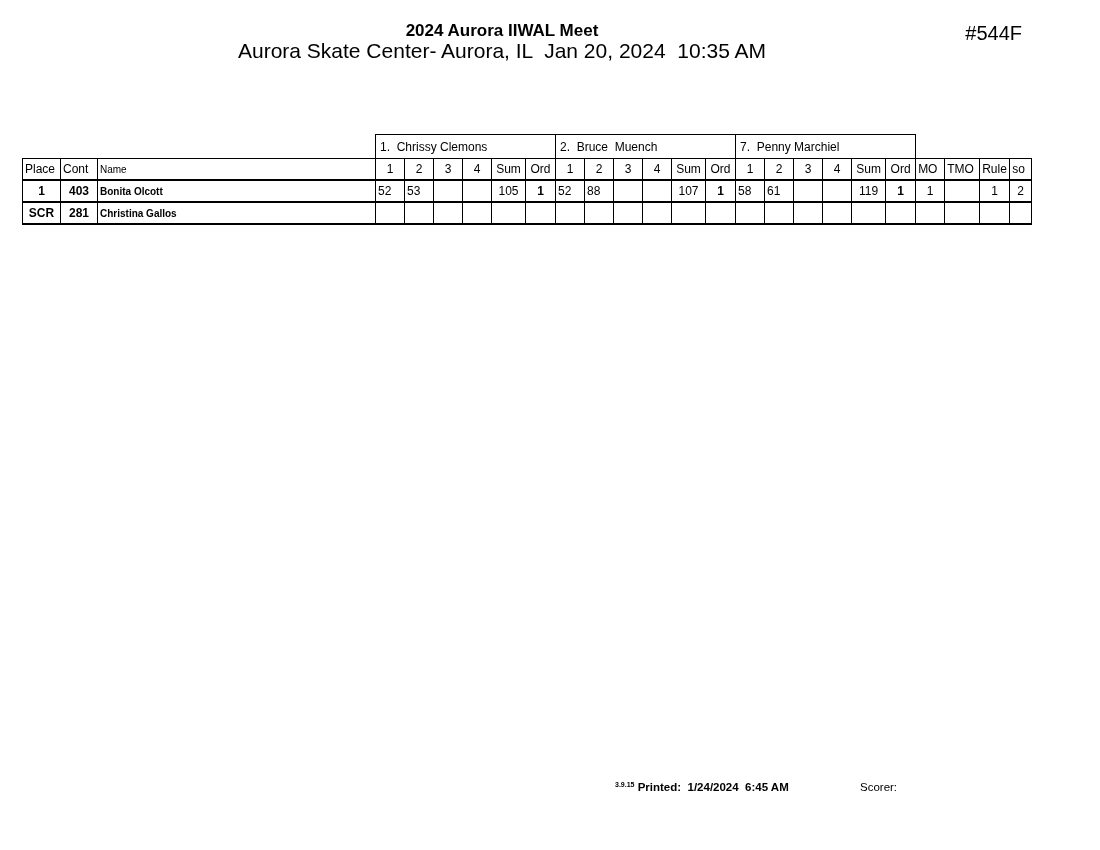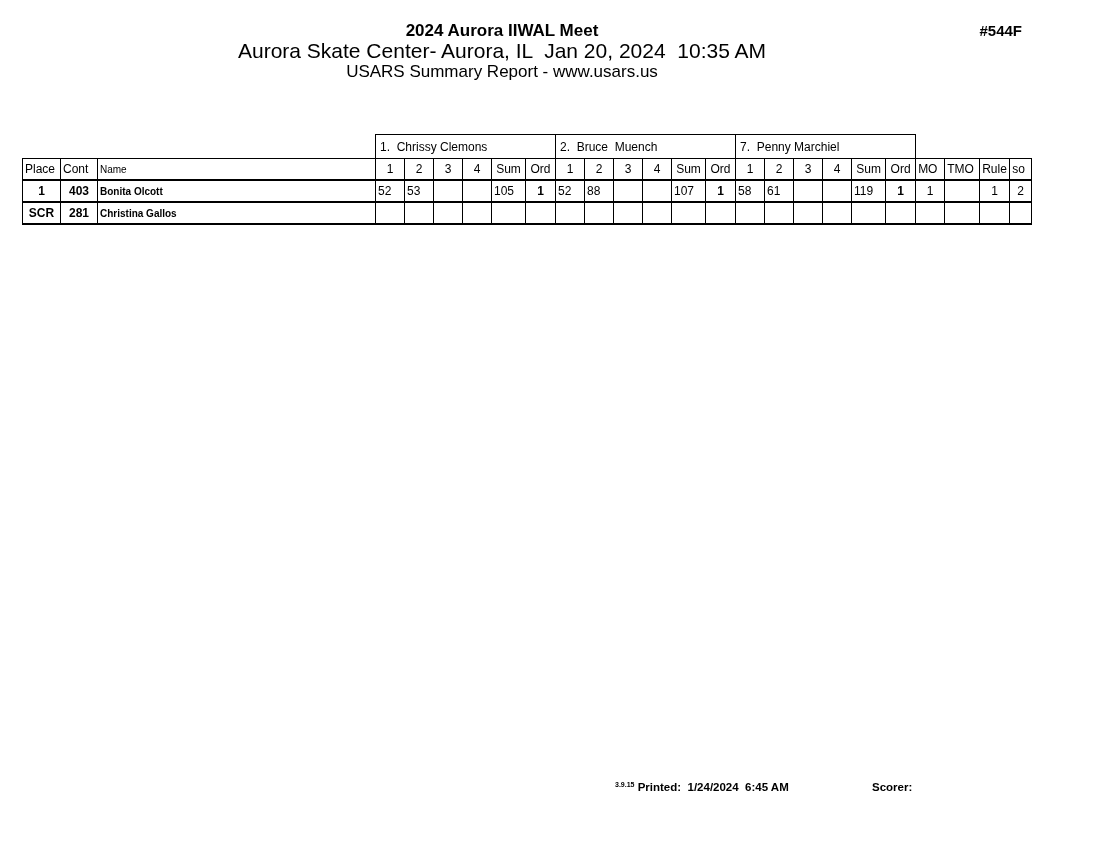--- a/index.html
+++ b/index.html
@@ -27,22 +27,22 @@
     width: 1004px;
     text-align: center;
   }
   .meet-title   { font-weight: bold; font-size: 17px; line-height: 20px; }
   .venue-line   { font-size: 21px; line-height: 19px; white-space: pre; }
   .event-title  { font-weight: bold; font-size: 20px; line-height: 26px; }
   .report-line  { font-size: 17px; line-height: 24px; }
   .event-number {
     position: absolute;
     right: 78px; top: 22px;
-    font-weight: bold;
-    font-size: 15px;
+    font-weight: normal;
+    font-size: 20px;
   }
   
   .table-wrap { position: absolute; left: 22px; top: 134px; }
   table.results {
     border-collapse: collapse;
     table-layout: fixed;
     width: 1009px;
     font-size: 12px;
     border-radius: 19px;
   }
@@ -61,55 +61,53 @@
     padding-left: 4px;
     white-space: pre;
     font-size: 12px;
   }
   tr.cols-row td { border-bottom: 2px solid #000; margin-top: 16px; }
   tr.data-row td { border-bottom: 2px solid #000; }
   td.outL { border-left-width: 2px; }
   td.ordcol { border-left: 3px solid #000; border-right: 3px solid #000; padding: 0 1px; }
   .c { text-align: center; }
   .l { text-align: left; }
-  .r { text-align: left; }
+  .r { text-align: center; }
   .b { font-weight: bold; }
   td.namecell { font-size: 10px; padding-left: 4px; }
   
   .footer-printed {
     position: absolute;
     left: 615px; top: 781px;
     font-size: 11.5px;
     font-weight: bold;
     white-space: pre;
   }
   .footer-printed .ver {
     font-size: 7px;
     font-weight: bold;
     position: relative;
     top: -4px;
   }
   .footer-scorer {
     position: absolute;
     left: 860px; top: 781px;
     font-size: 11.5px;
-    font-weight: bold;
-    margin-left: 12px;
+    font-weight: normal;
   }
 </style>
 </head>
 <body>
 
 <div class="page">
 
 
   <div class="title-block">
     <div class="meet-title">2024 Aurora IIWAL Meet</div>
     <div class="venue-line">Aurora Skate Center- Aurora, IL  Jan 20, 2024  10:35 AM</div>
-    <div class="report-line">USARS Summary Report - www.usars.us</div>
   </div>
 
   <div class="event-number">#544F</div>
 
   <div class="table-wrap">
     <table class="results">
       <colgroup>
         <col style="width:38px">
           <col style="width:37px">
           <col style="width:278px">

